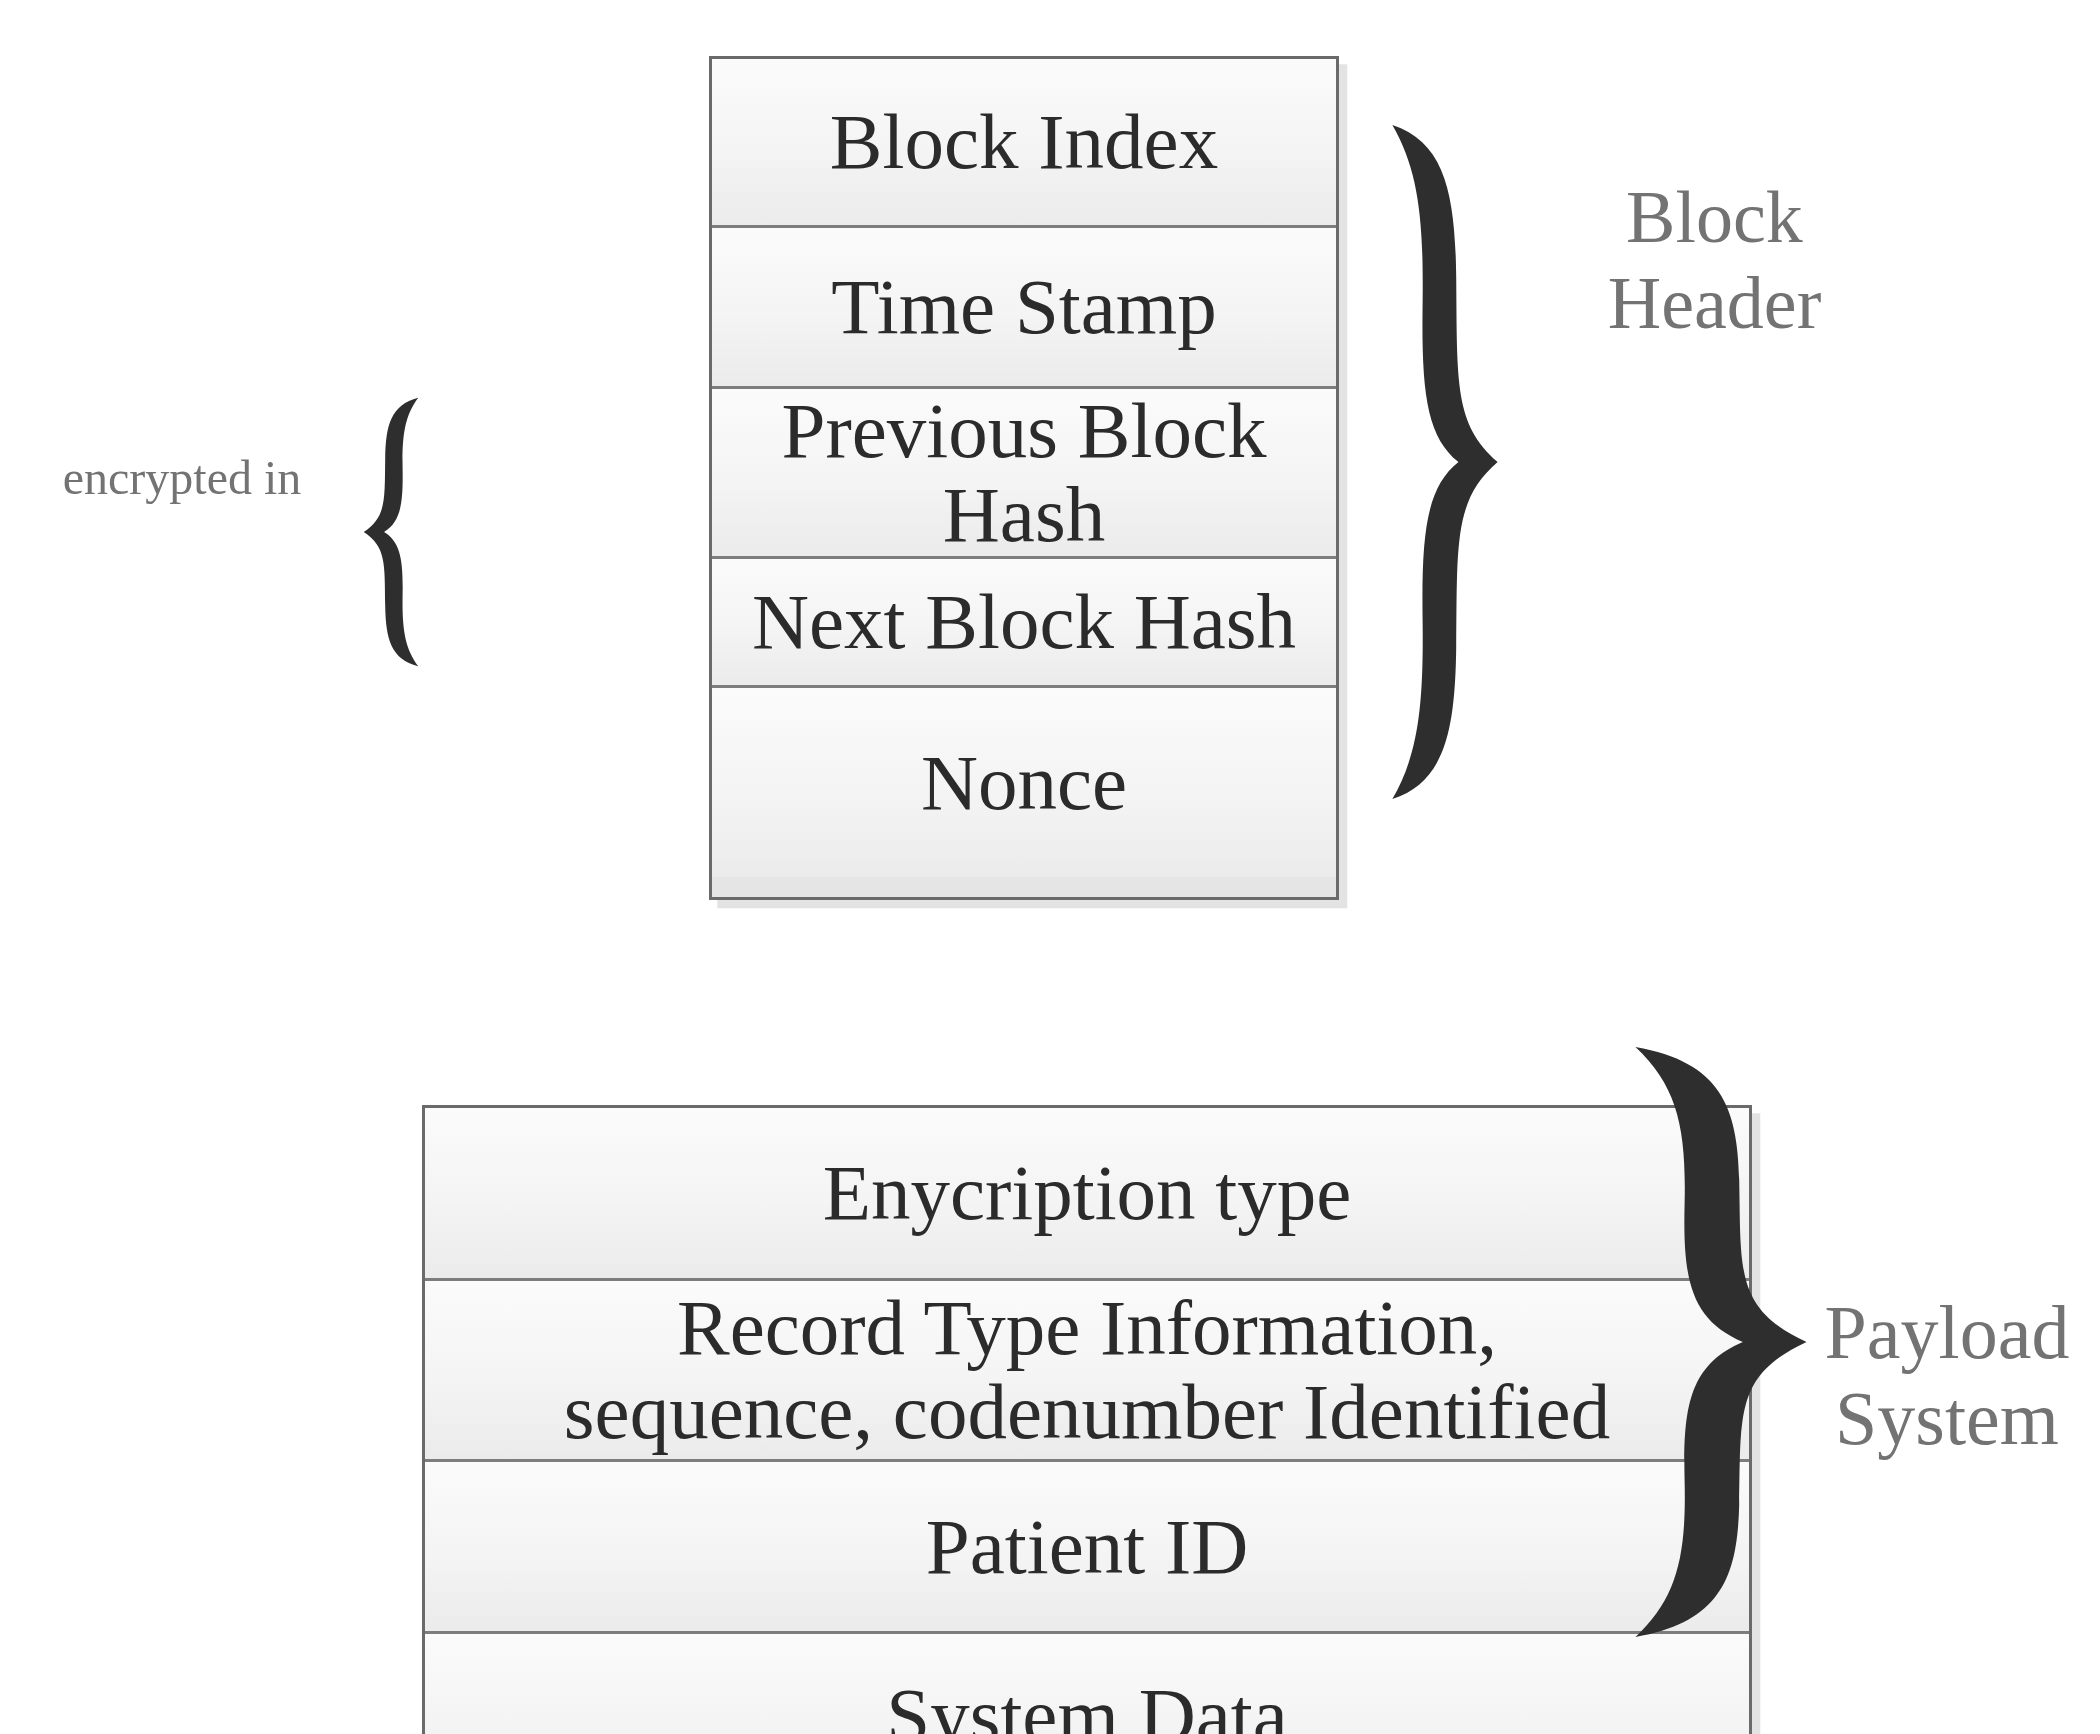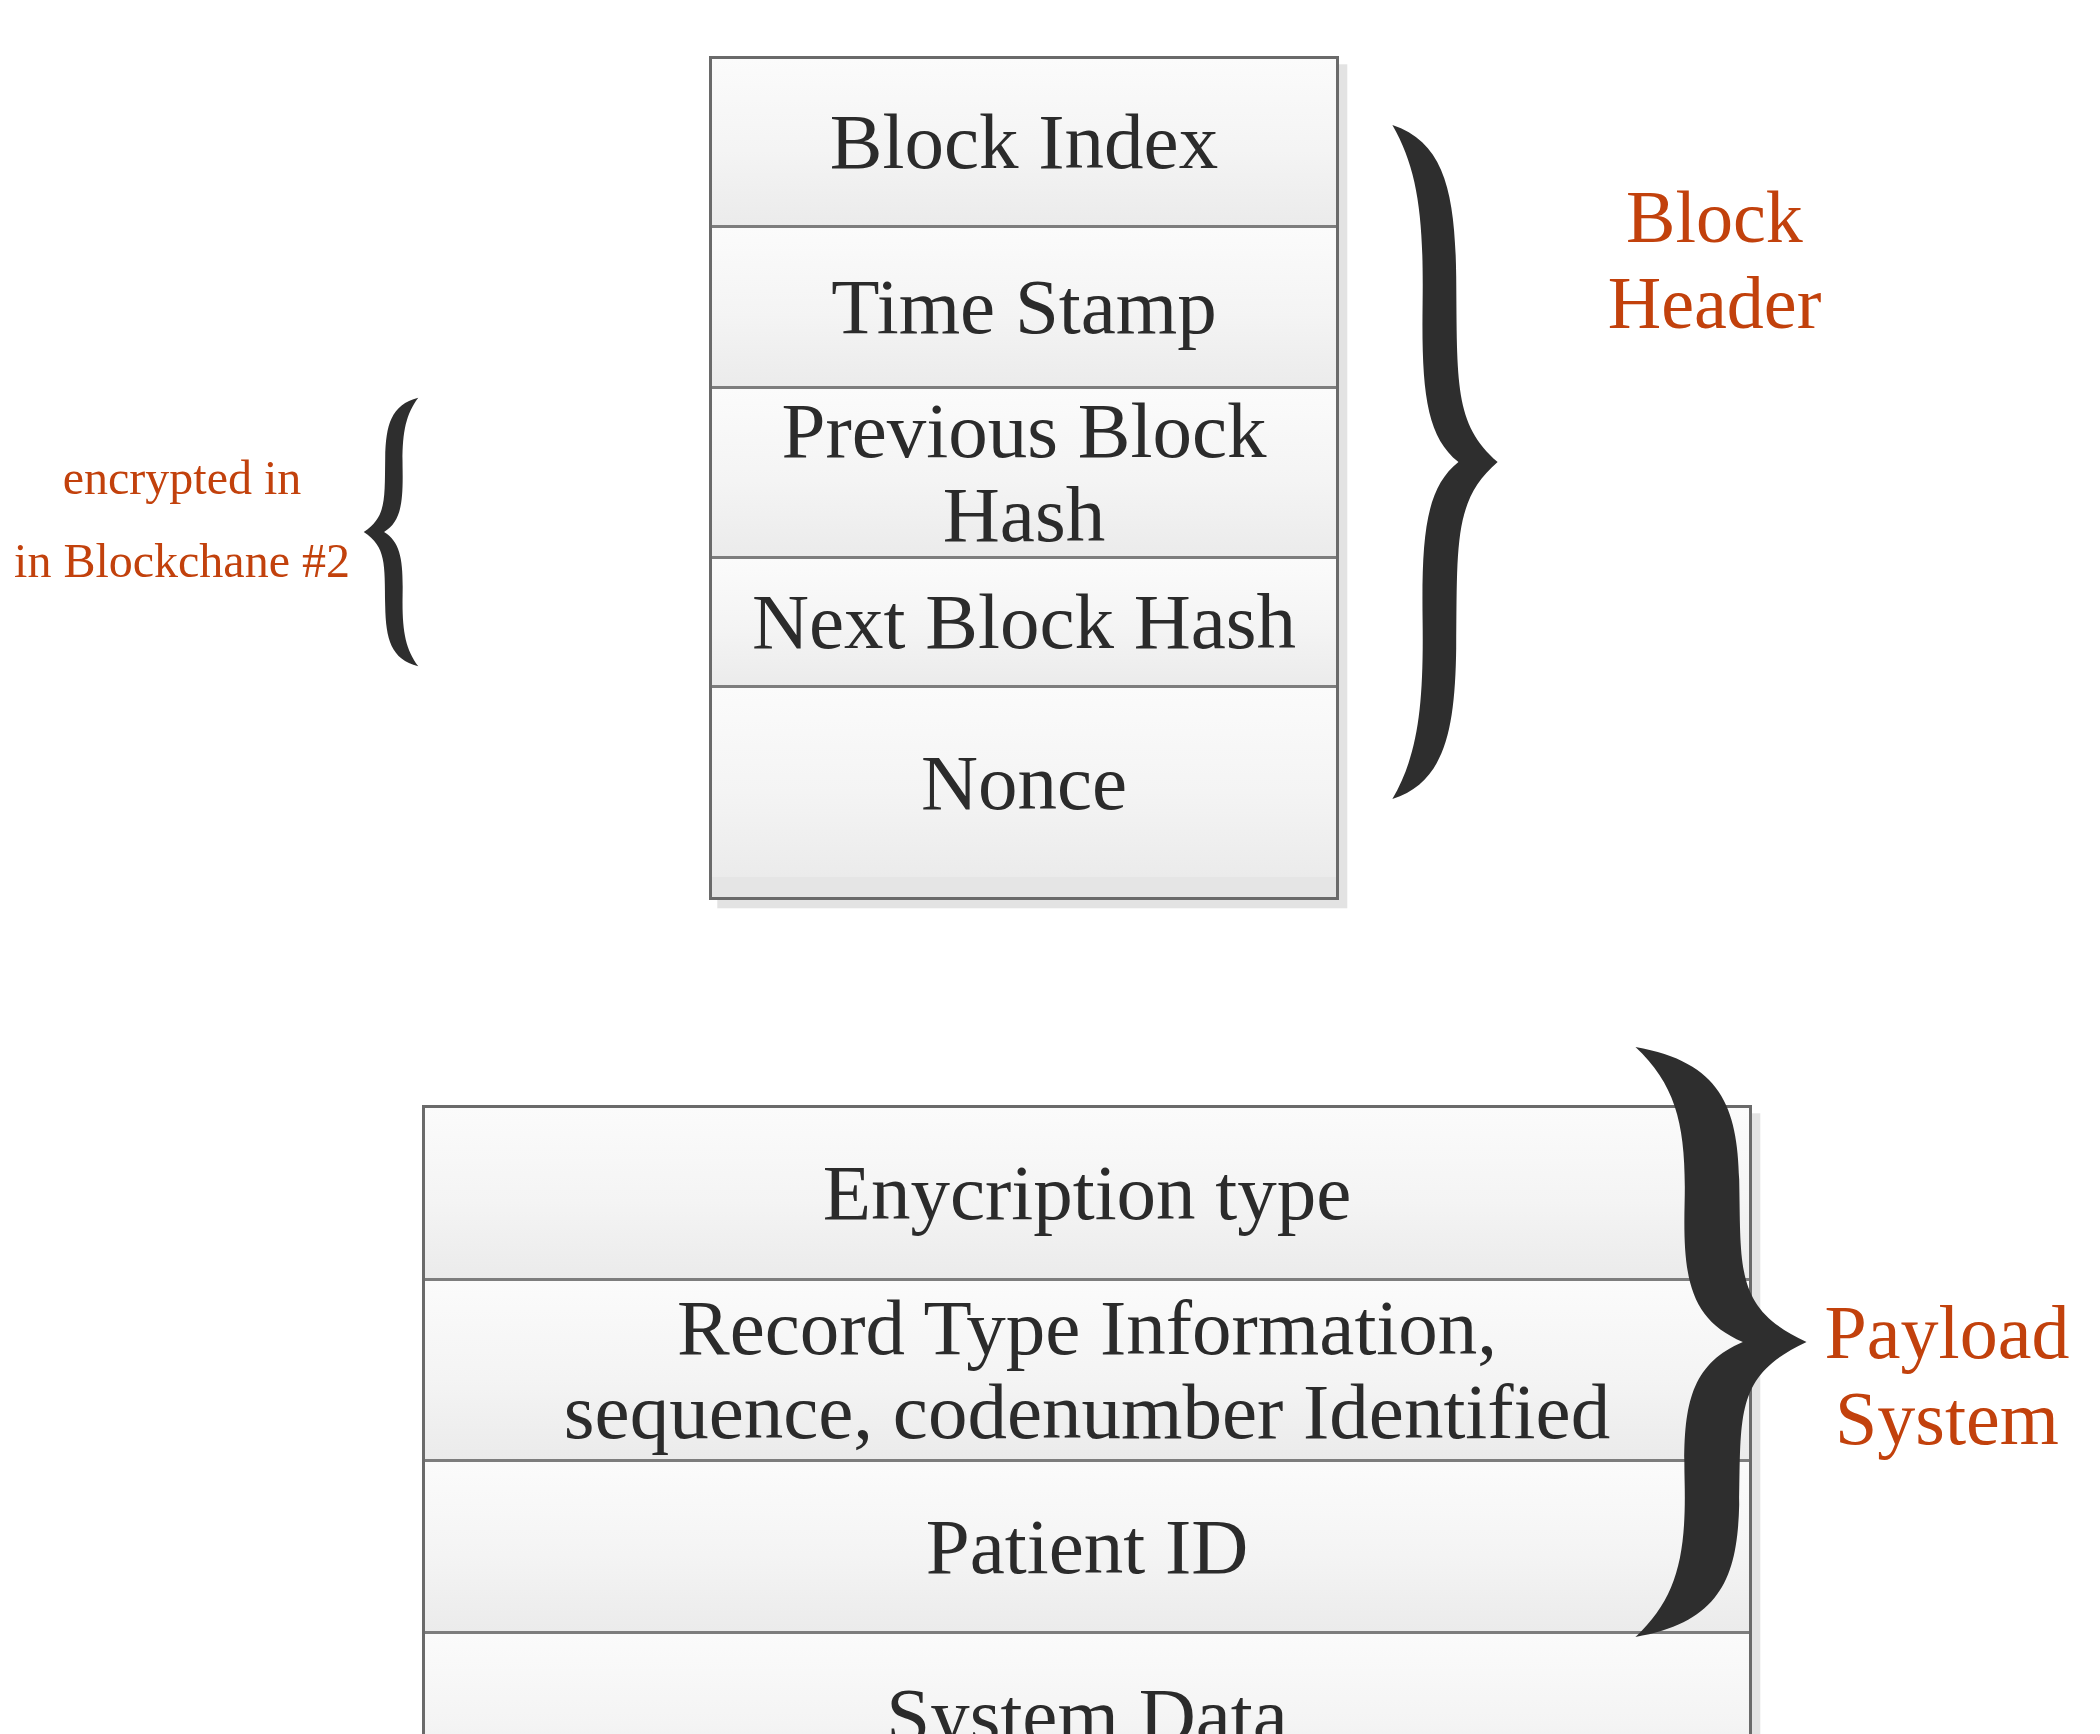--- a/index.html
+++ b/index.html
@@ -42,21 +42,21 @@
   .bottom-table .drow:nth-child(3){height:172px;}
   .bottom-table .drow:nth-child(4){height:166px;}
   .brace{position:absolute;}
   .brace path{fill:#2e2e2e;}
   .brace-left-small{left:362px;top:395px;width:58px;height:274px;transform:scaleX(-1);}
   .brace-right-top{left:1389px;top:118px;width:112px;height:688px;}
   .brace-right-bottom{left:1630px;top:1041px;width:182px;height:602px;}
   .annotation{
     position:absolute;
     text-align:center;
-    color:#c2410c;
+    color:#737373;
   }
   .ann-left{
     left:0px;top:436px;width:364px;
     font-size:48px;line-height:83px;
   }
   .ann-block-header{
     left:1570px;top:174px;width:289px;
     font-size:74px;line-height:86px;
   }
   .ann-system-payload{
@@ -77,21 +77,20 @@
     <div class="drow">Next Block Hash</div>
     <div class="drow">Nonce</div>
   </div>
 
   <svg class="brace brace-left-small" viewBox="0 0 100 400" preserveAspectRatio="none" aria-hidden="true">
     <path d="M3 4 C50 14 59 44 60 92 C61 154 58 178 97 200 C58 222 61 246 60 308 C59 356 50 386 3 396 C26 370 31 342 30 292 C29 242 33 215 62 200 C33 185 29 158 30 108 C31 58 26 30 3 4 Z"></path>
   </svg>
 
   <div class="annotation ann-left">
     <div>encrypted in</div>
-    <div>in Blockchane #2</div>
   </div>
 
   <svg class="brace brace-right-top" viewBox="0 0 100 400" preserveAspectRatio="none" aria-hidden="true">
     <path d="M3 4 C50 14 59 44 60 92 C61 154 58 178 97 200 C58 222 61 246 60 308 C59 356 50 386 3 396 C26 370 31 342 30 292 C29 242 33 215 62 200 C33 185 29 158 30 108 C31 58 26 30 3 4 Z"></path>
   </svg>
 
   <div class="annotation ann-block-header">
     <div>Block</div>
     <div>Header</div>
   </div>

